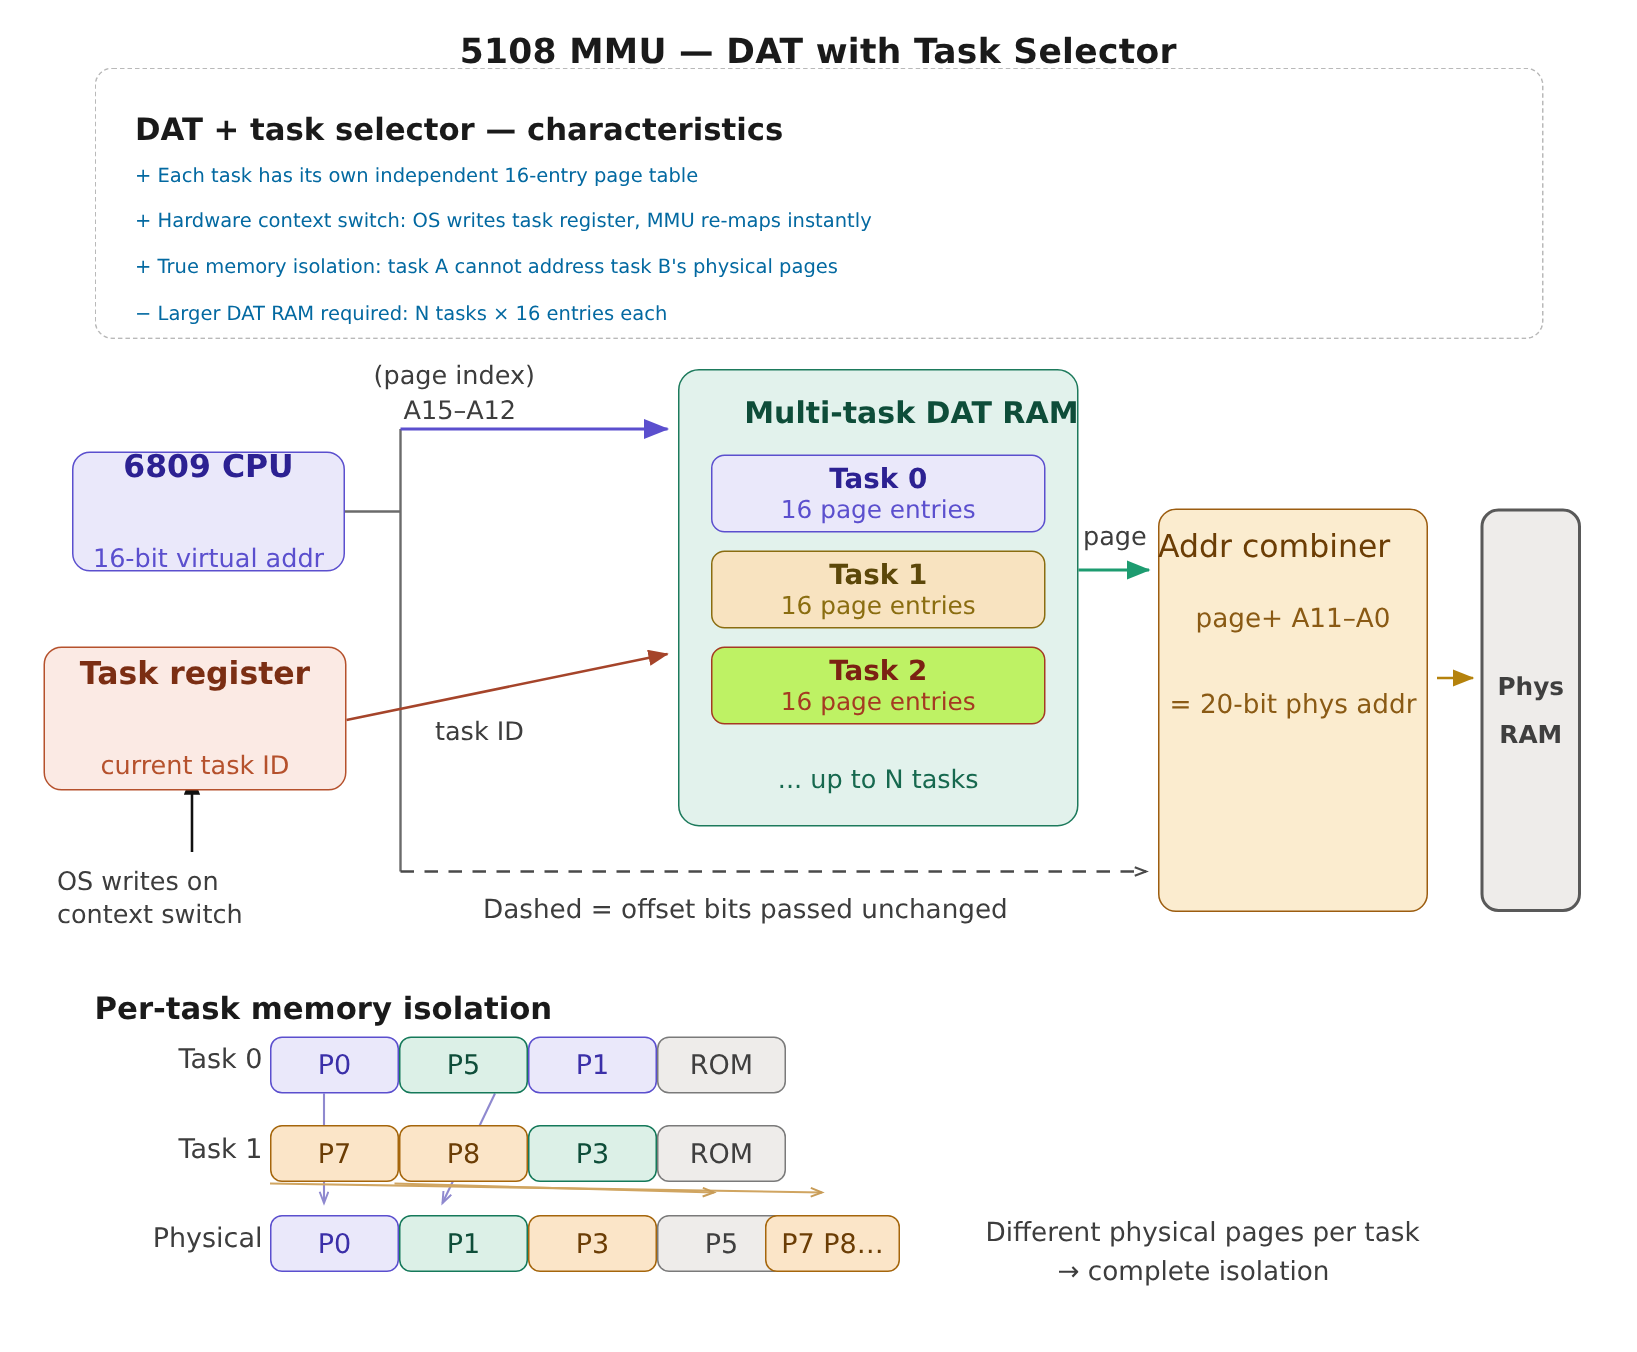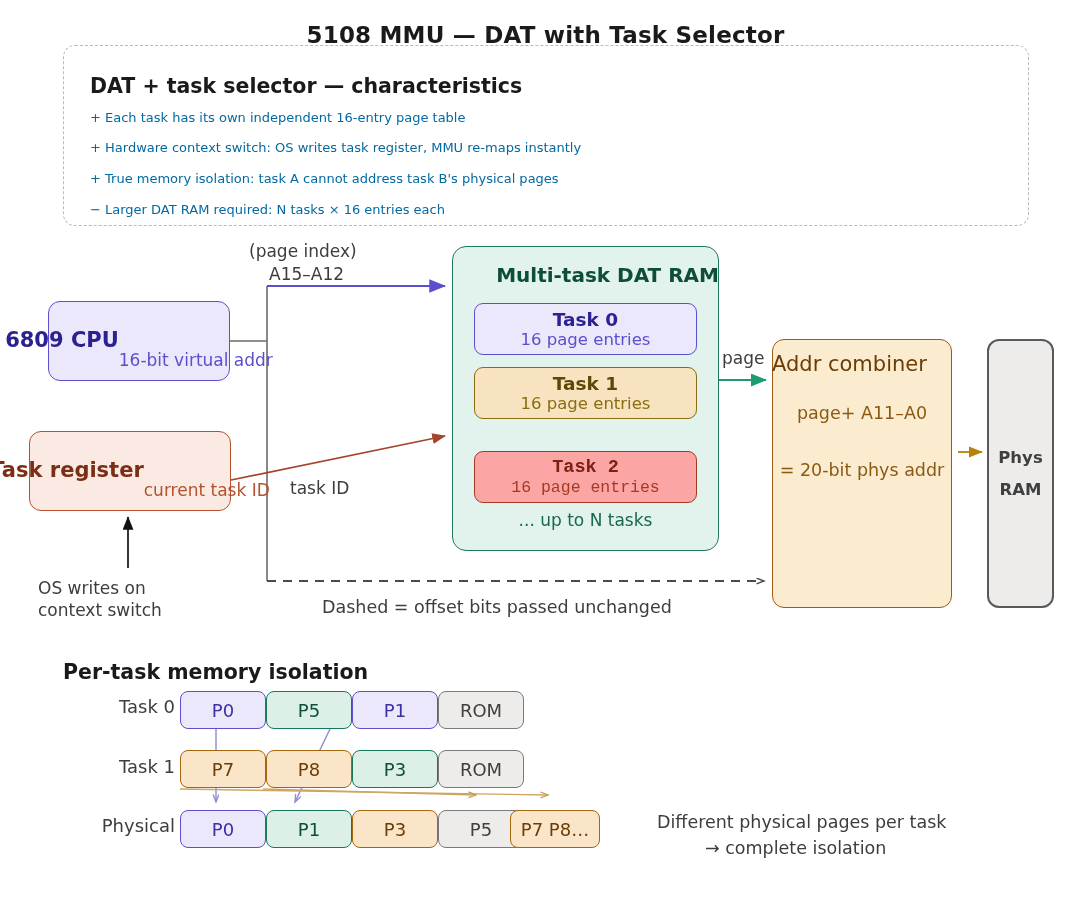--- a/index.html
+++ b/index.html
@@ -47,39 +47,39 @@
   #char-l0 { left: 90px; top: 110px; }
   #char-l1 { left: 90px; top: 140px; }
   #char-l2 { left: 90px; top: 171px; }
   #char-l3 { left: 90px; top: 202px; }
 
   
   .node {
     box-sizing: border-box;
     border-radius: 12px;
     display: flex;
-    flex-direction: row;
+    flex-direction: column;
     align-items: center;
     justify-content: center;
   }
   .node .t1 { font-weight: bold; white-space: nowrap; }
   .node .t2 { white-space: nowrap; margin-top: 38px; }
 
   
   #cpu-node {
     left: 48px; top: 301px; width: 182px; height: 80px;
     background: #eae8fa;
     border: 1.7px solid #5b4fce;
   }
   #cpu-node .t1 { font-size: 21px; color: #2c2192; margin-bottom: 2px; }
   #cpu-node .t2 { font-size: 17px; color: #5b4fce; }
 
   
   #taskreg-node {
-    left: 29px; top: 431px; width: 202px; height: 80px;
+    left: 29px; top: 431px; width: 202px; height: 96px;
     background: #fbeae4;
     border: 1.7px solid #b5512c;
   }
   #taskreg-node .t1 { font-size: 21px; color: #7b2e13; margin-bottom: 2px; }
   #taskreg-node .t2 { font-size: 17px; color: #b5512c; }
 
   
   #datram-node {
     left: 452px; top: 246px; width: 267px; height: 305px;
     background: #e2f2ec;
@@ -98,21 +98,21 @@
     display: flex; flex-direction: column;
     align-items: center; justify-content: center;
     width: 223px; left: 474px;
   }
   .task-row .t1 { font-weight: bold; font-size: 18.5px; }
   .task-row .t2 { font-size: 16.5px; }
   #task-0 { top: 303px; height: 52px; background:#eae8fa; border:1.5px solid #5b4fce; }
   #task-0 .t1 { color:#2c2192; } #task-0 .t2 { color:#5b4fce; }
   #task-1 { top: 367px; height: 52px; background:#f8e3c0; border:1.5px solid #8a6d10; }
   #task-1 .t1 { color:#5c4709; } #task-1 .t2 { color:#8a6d10; }
-  #task-2 { top: 451px; height: 52px; background:#fca5a5; border:1.5px solid #a53a22;font-family:Liberation Mono, monospace; }
+  #task-2 { top: 431px; height: 52px; background:#bef264; border:1.5px solid #a53a22; }
   #task-2 .t1 { color:#7b2113; } #task-2 .t2 { color:#a53a22; }
   #datram-more {
     left: 452px; top: 510px; width: 267px; text-align: center;
     font-size: 17px; color: #17694f;
   }
 
   
   #combiner-node {
     left: 772px; top: 339px; width: 180px; height: 269px;
     background: #fbeccf;

